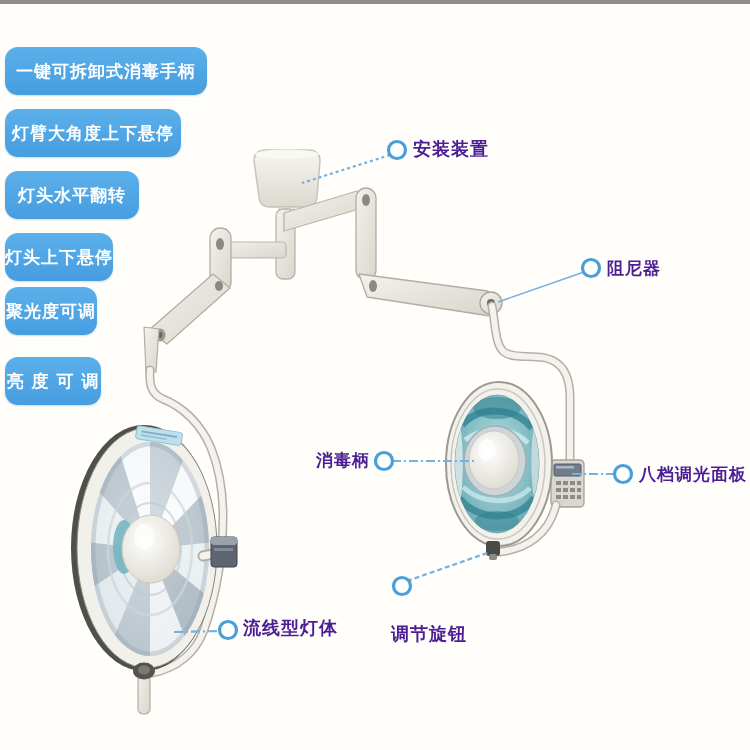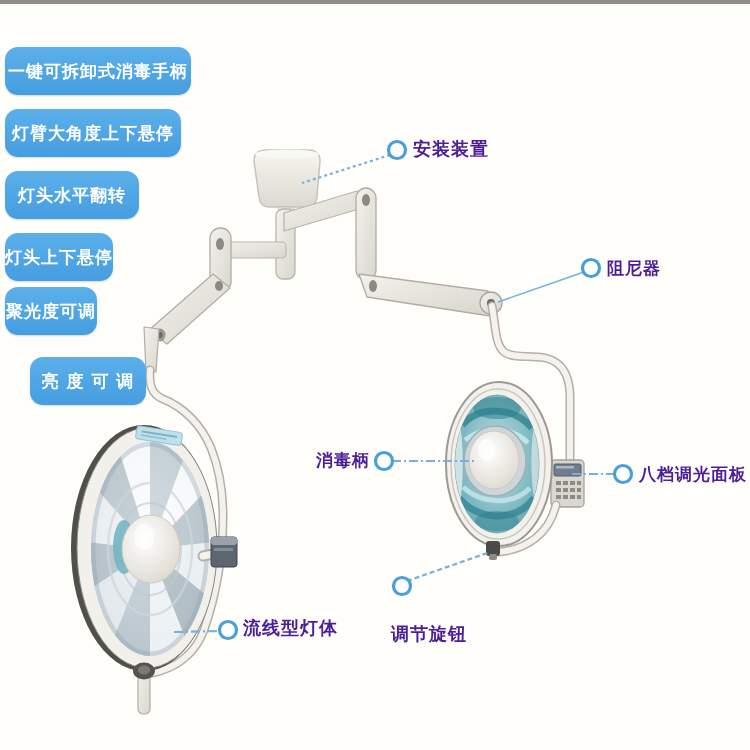--- a/index.html
+++ b/index.html
@@ -15,26 +15,26 @@
   
   .fb{
     position:absolute;left:5px;height:48px;box-sizing:border-box;
     background:linear-gradient(#5bb0ea,#469de0);
     border-radius:13px;
     color:#ffffff;font-size:17px;font-weight:bold;letter-spacing:1px;
     display:flex;align-items:center;justify-content:center;
     padding:0 10px;white-space:nowrap;
     box-shadow:0 1px 2px rgba(120,150,180,.35);
   }
-  .fb1{top:47px;width:186px;}
+  .fb1{top:47px;width:202px;}
   .fb2{top:109px;width:176px;}
   .fb3{top:171px;width:134px;}
   .fb4{top:233px;width:108px;}
   .fb5{top:287px;width:92px;}
-  .fb6{top:357px;width:116px;margin-left:25px;}
+  .fb6{top:357px;width:96px;}
   
   .ct{
     position:absolute;color:#4c1d95;font-size:18px;font-weight:bold;
     letter-spacing:1px;white-space:nowrap;line-height:22px;
   }
   .ct-install{left:413px;top:138px;}
   .ct-damper{left:607px;top:257px;font-size:17px;}
   .ct-handle{left:316px;top:449px;font-size:17px;}
   .ct-panel{left:639px;top:463px;font-size:17px;}
   .ct-body{left:243px;top:617px;}

